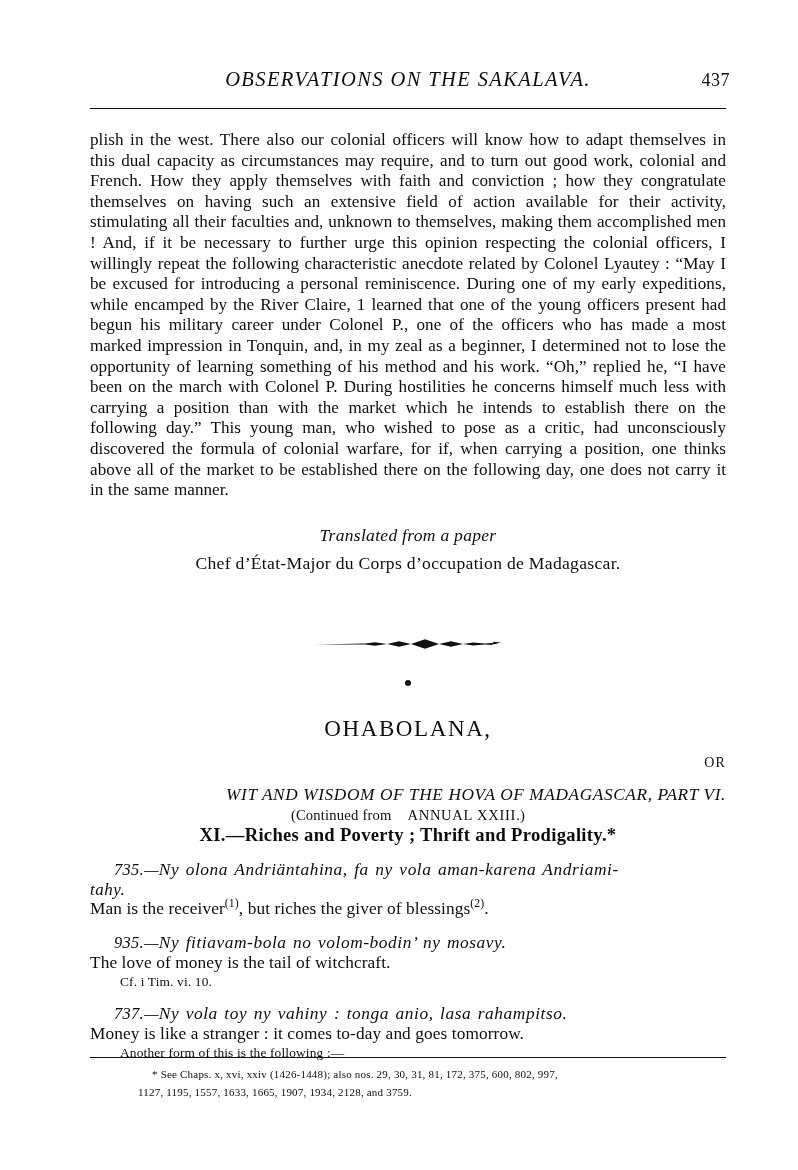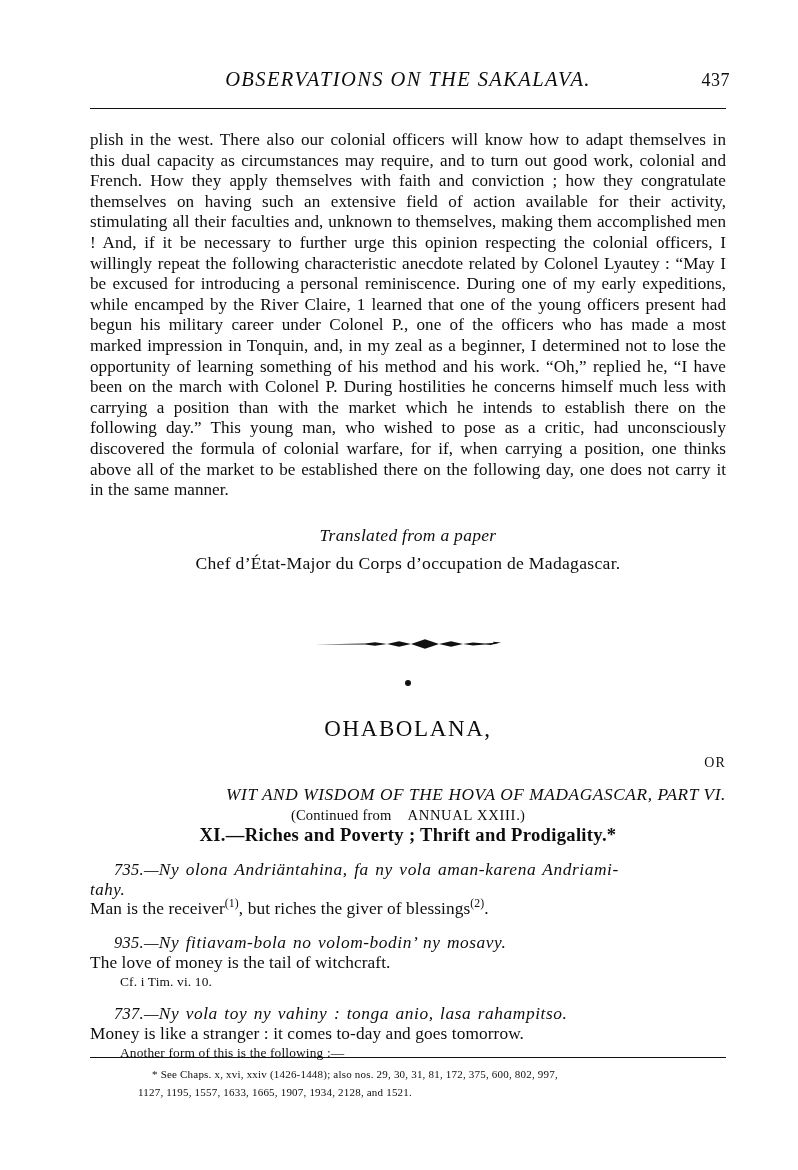--- a/index.html
+++ b/index.html
@@ -264,15 +264,15 @@
       <div class="entry-mg"><span class="num">737.—</span><span class="mg">Ny vola toy ny vahiny :  tonga anio, lasa rahampitso.</span></div>
       <div class="entry-en">Money is like a stranger : it comes to-day and goes tomorrow.</div>
       <div class="entry-note">Another form of this is the following :—</div>
     </div>
 
   </div>
 
   <div class="foot-rule"></div>
   <div class="footnote">
     <div class="fn-first">* See Chaps. x, xvi, xxiv (1426-1448);  also nos. 29, 30, 31, 81, 172, 375, 600, 802, 997,</div>
-    <div>1127, 1195, 1557, 1633, 1665, 1907, 1934, 2128, and 1521.</div>
+    <div>1127, 1195, 1557, 1633, 1665, 1907, 1934, 2128, and 3759.</div>
   </div>
 </div>
 
 </body></html>

